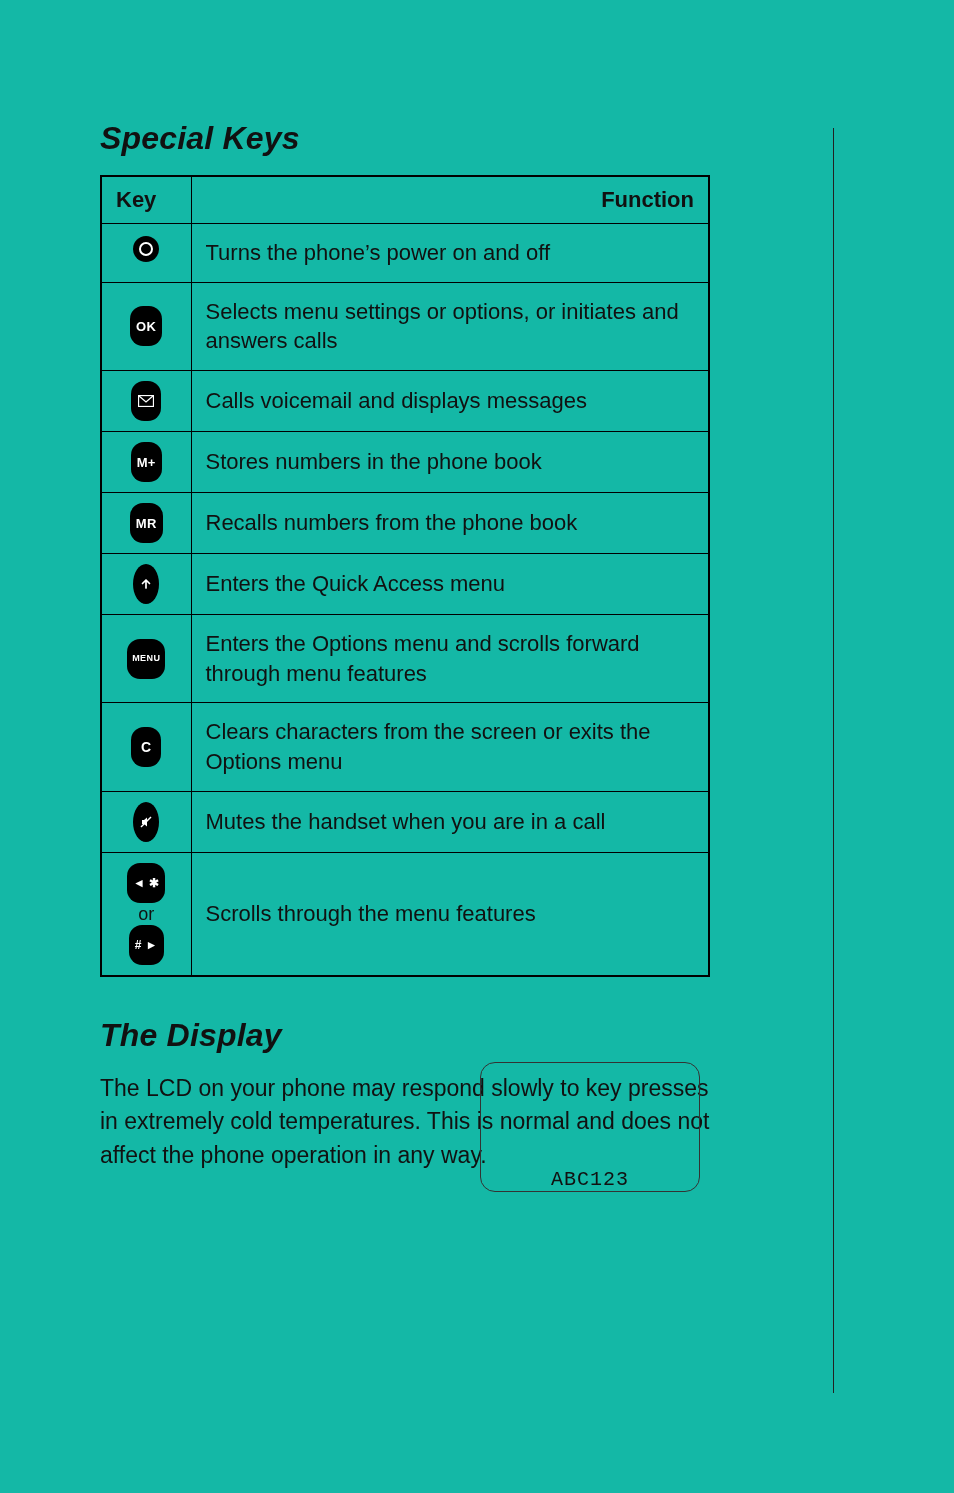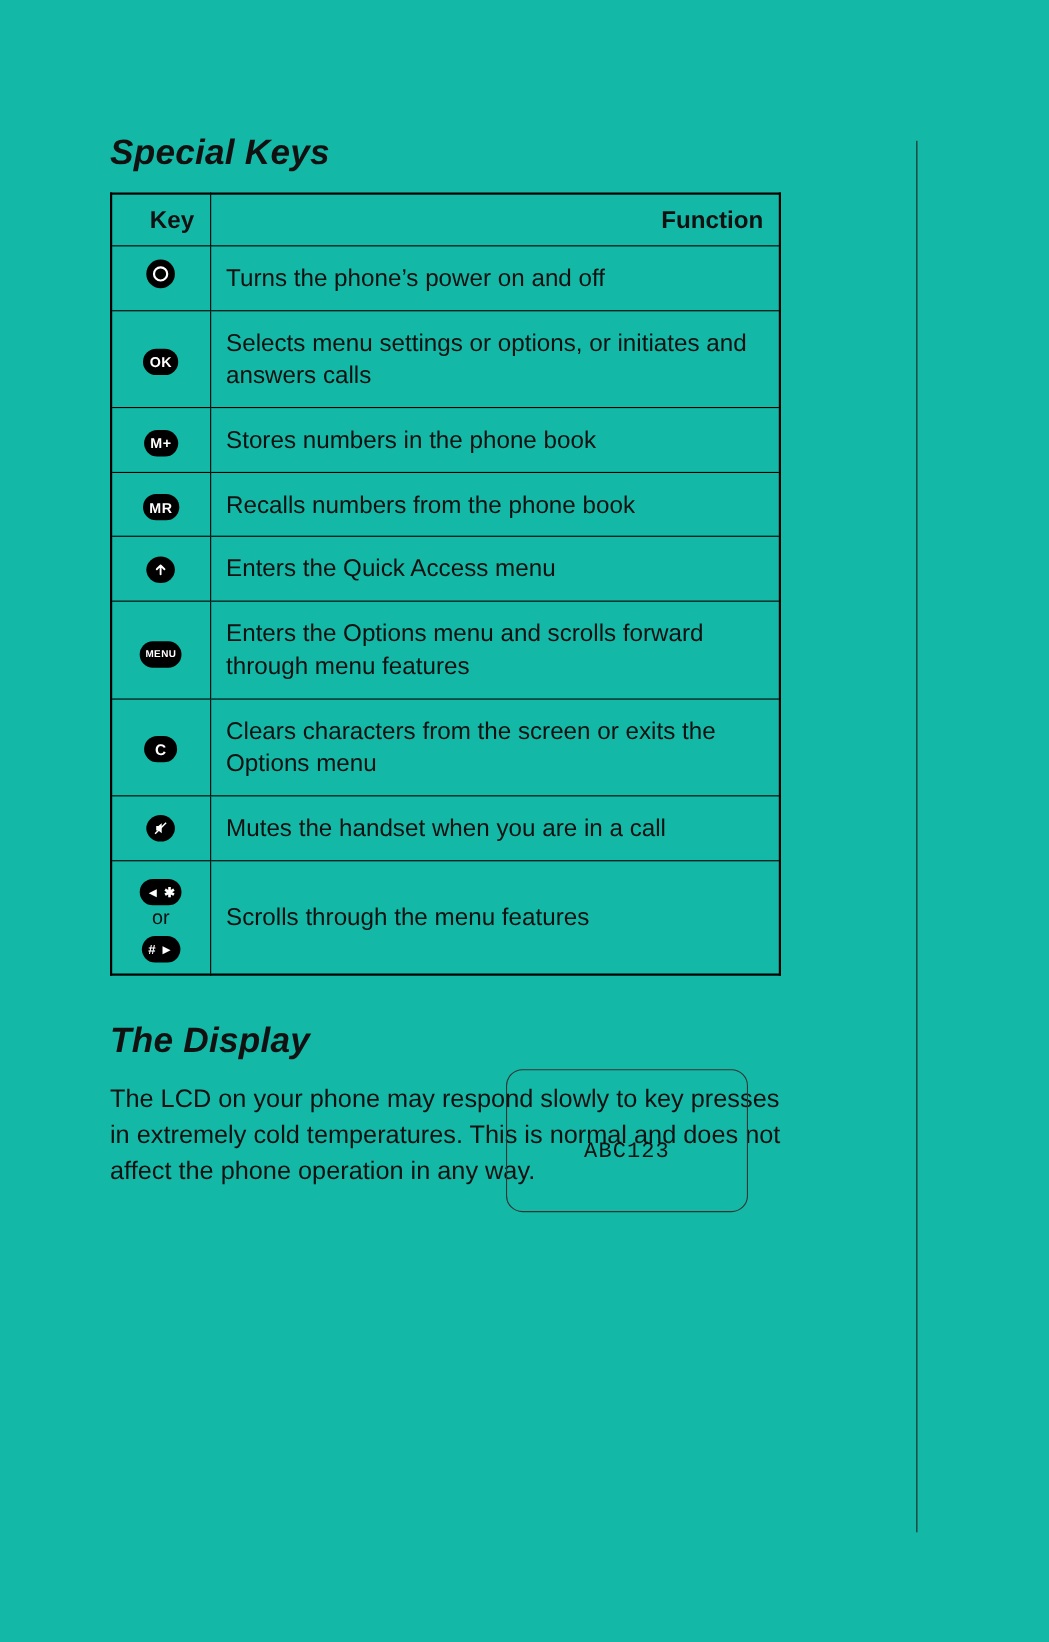--- a/index.html
+++ b/index.html
@@ -39,21 +39,21 @@
   }
   table.keys th {
     font-weight: 700;
     font-size: 22px;
     text-align: right;
     padding: 10px 14px;
     border-bottom: 1.5px solid #000;
   }
   table.keys th.key-col {
     width: 90px;
-    text-align: right;
+    text-align: left;
     border-right: 1.5px solid #000;
   }
   table.keys td {
     font-size: 22px;
     line-height: 1.35;
     padding: 14px 14px;
     border-top: 1px solid #000;
     vertical-align: middle;
   }
   table.keys td.key-cell {
@@ -64,21 +64,21 @@
     padding: 10px 6px;
   }
   .or-txt { font-size: 18px; line-height: 1; margin: 2px 0; }
 
   
   .pill {
     display: inline-flex;
     align-items: center;
     justify-content: center;
     min-width: 30px;
-    height: 24px;
+    height: 40px;
     padding: 0 6px;
     border-radius: 13px;
     background: #000;
     color: #fff;
     font-weight: 700;
     font-size: 13px;
     letter-spacing: 0.4px;
     line-height: 1;
   }
   .pill svg { display:block; }
@@ -101,25 +101,25 @@
     width: 340px;
   }
   .display-para {
     font-size: 23px;
     line-height: 1.45;
     margin: 18px 0 0 0;
     width: 610px;
   }
   .lcd {
     position:absolute;
-    top:-10px; left:360px;
+    top:-10px; left:380px;
     width:220px; height:130px;
     border:1.5px solid #333;
     border-radius:15px;
-    display:flex; align-items:center; justify-content:center;
+    display:flex; align-items:flex-end; justify-content:center;
     padding-top:22px;
     font-family: "Courier New", monospace;
     font-size:20px; letter-spacing:1px;
   }
 </style>
 </head>
 <body>
 
 <div class="page">
   <div class="vrule"></div>
@@ -143,20 +143,31 @@
           <td>Turns the phone’s power on and off</td>
         </tr>
 
         <tr>
           <td class="key-cell">
             <span class="pill">OK</span>
           </td>
           <td>Selects menu settings or options, or initiates and answers calls</td>
         </tr>
 
+        <tr>
+          <td class="key-cell">
+            <span class="pill" style="padding:0 5px;">
+              <svg width="16" height="12" viewBox="0 0 16 12">
+                  <rect x="0.5" y="0.5" width="15" height="11" fill="none" stroke="#fff" stroke-width="1.3"></rect>
+                  <polyline points="0.5,0.5 8,7 15.5,0.5" fill="none" stroke="#fff" stroke-width="1.3"></polyline>
+                </svg>
+            </span>
+          </td>
+          <td>Calls voicemail and displays messages</td>
+        </tr>
 
         <tr>
           <td class="key-cell">
             <span class="pill">M+</span>
           </td>
           <td>Stores numbers in the phone book</td>
         </tr>
 
         <tr>
           <td class="key-cell">

